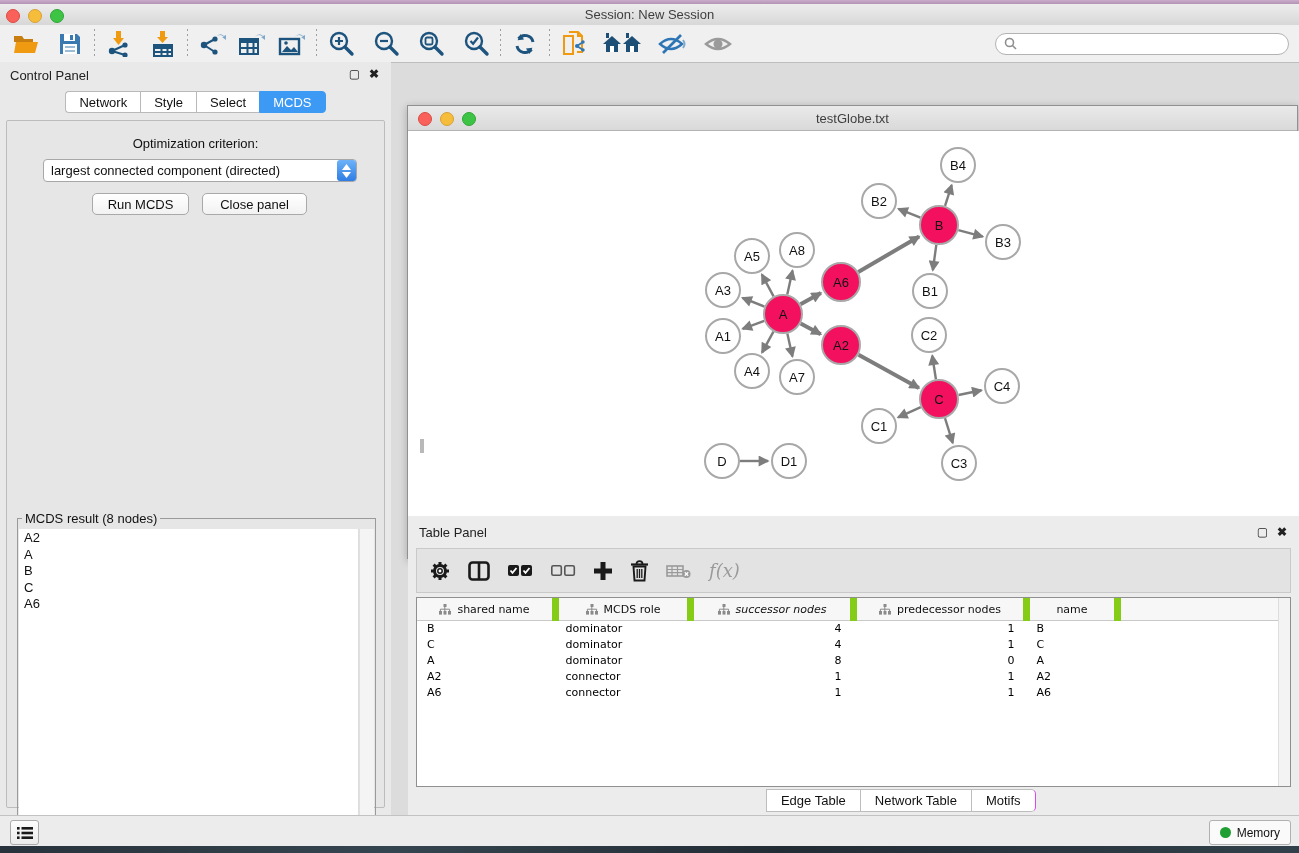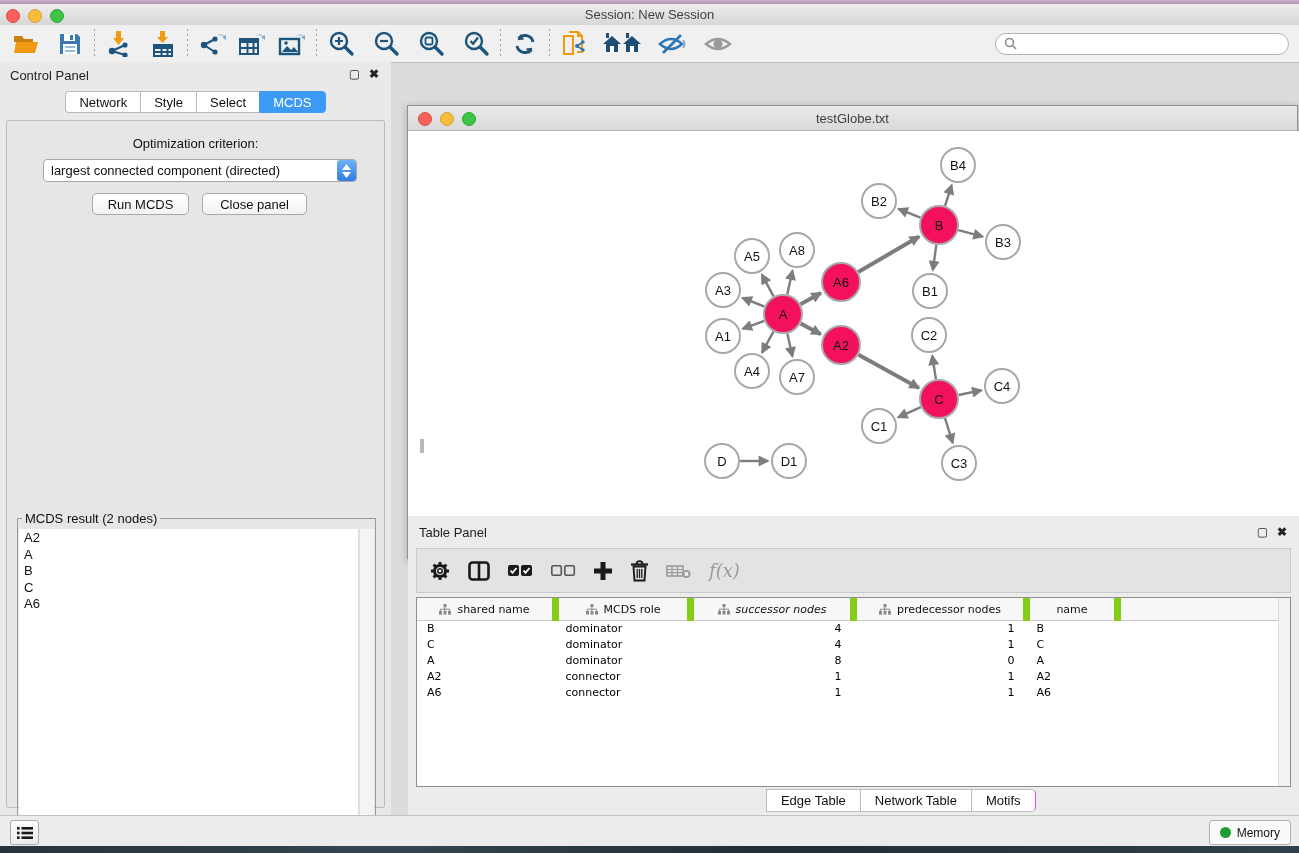--- a/index.html
+++ b/index.html
@@ -309,21 +309,21 @@
             <path d="M4.5 0 L9 6 H0z" fill="#fff"></path>
           </svg>
         <svg width="9" height="6" viewBox="0 0 9 6">
             <path d="M4.5 6 L0 0 H9z" fill="#fff"></path>
           </svg>
       </div>
     </div>
     <button class="cp-btn" style="left:85px;width:97px;">Run MCDS</button>
     <button class="cp-btn" style="left:195px;width:105px;">Close panel</button>
     <fieldset id="result-box">
-      <legend>MCDS result (2 nodes)</legend>
+      <legend>MCDS result (8 nodes)</legend>
       <div style="position:relative;width:100%;height:100%;">
         <div id="result-list">
             <div class="item">A2</div>
             <div class="item">A</div>
             <div class="item">B</div>
             <div class="item">C</div>
             <div class="item">A6</div>
           </div>
         <div id="result-scroll"></div>
       </div>

